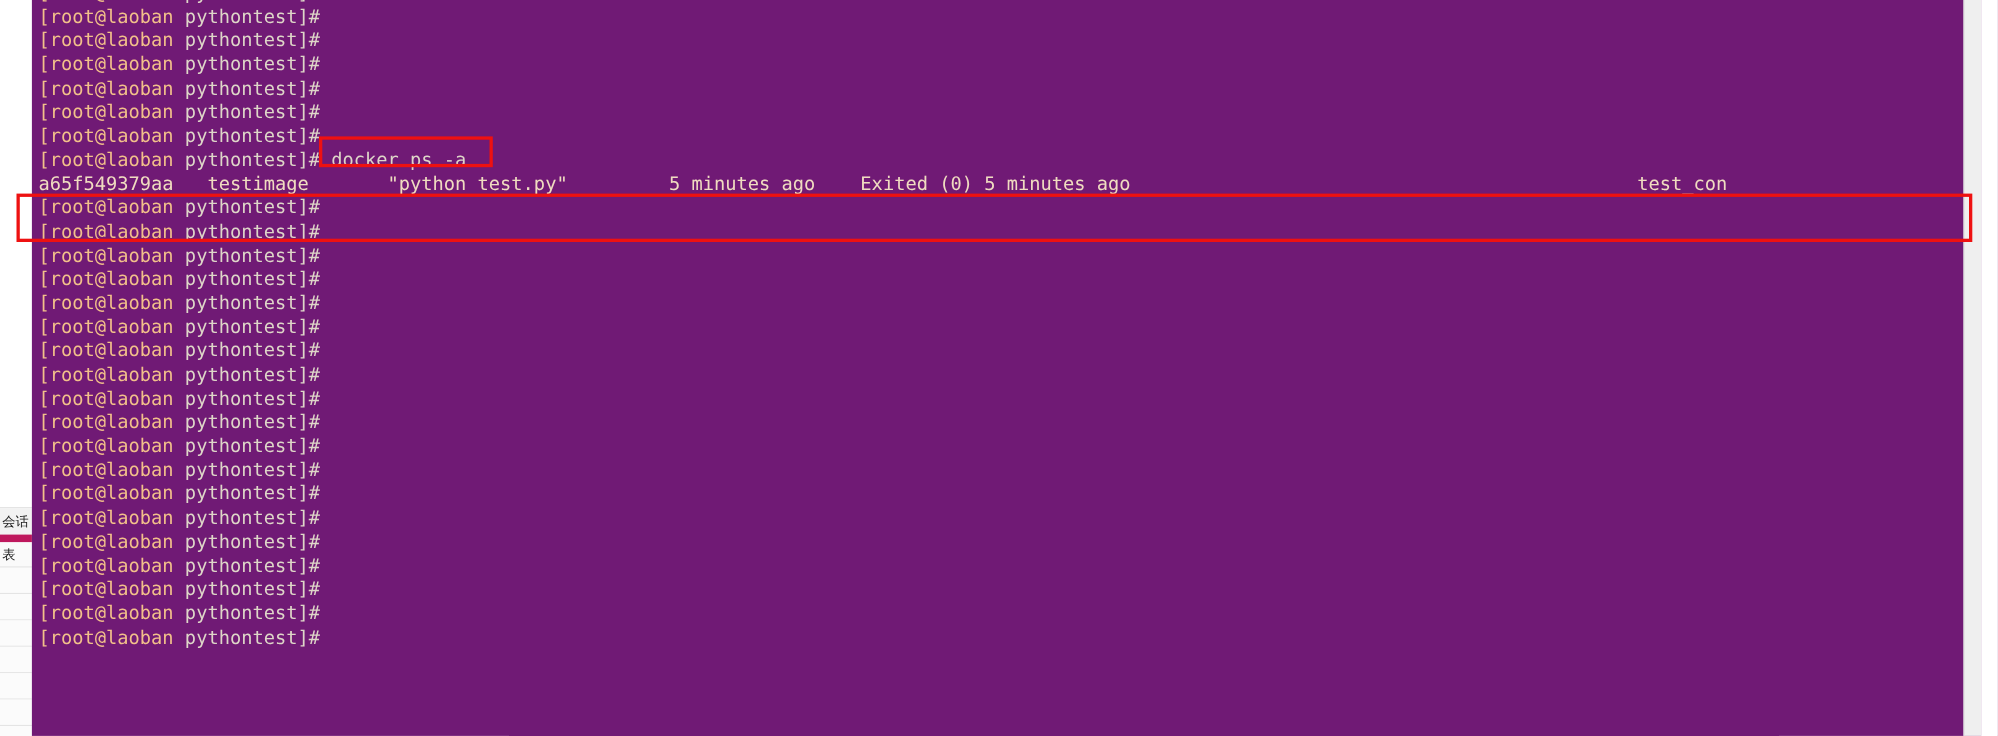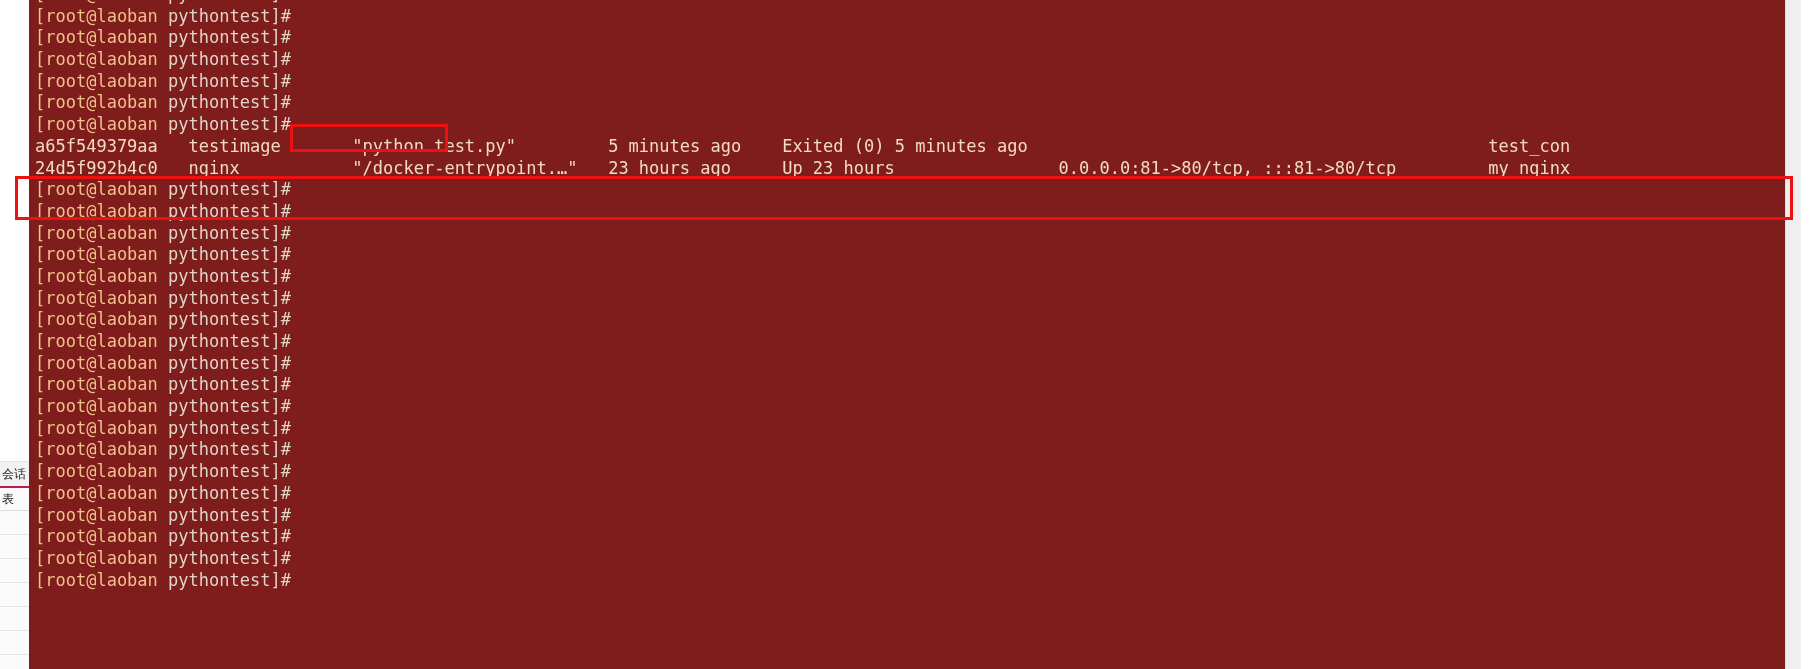--- a/index.html
+++ b/index.html
@@ -32,21 +32,21 @@
     overflow: hidden;
   }
   .session-panel-top {
     height: 461px;
     background: #ffffff;
     border-bottom: 1px solid #e2e2e2;
   }
   .session-header {
     height: 24px;
     background: #f2f2f2;
-    border-bottom: 2px solid #be185d;
+    border-bottom: 7px solid #be185d;
     font-family: "DejaVu Sans", "Liberation Sans", sans-serif;
     font-size: 12px;
     color: #1a1a1a;
     line-height: 24px;
     padding-left: 2px;
     white-space: nowrap;
     overflow: hidden;
     text-overflow: clip;
   }
   .session-subheader {
@@ -66,21 +66,21 @@
     background: #fbfbfb;
     border-bottom: 1px solid #e4e4e4;
   }
 
   
   .terminal {
     position: absolute;
     left: 29px; top: 0;
     width: 1772px;
     height: 669px;
-    background: #7f1d1d;
+    background: #701a75;
     overflow: hidden;
   }
   .term-inner {
     position: relative;
     padding-left: 6px;
     padding-top: 0px;
   }
   .line {
     height: 21.7px;
     line-height: 21.7px;
@@ -136,22 +136,22 @@
 
   <div class="terminal">
     <div class="term-inner" id="term-inner" style="margin-top: -16px;">
         <div class="line"><span class="user">[root@laoban </span><span class="plain">pythontest]#</span></div>
         <div class="line"><span class="user">[root@laoban </span><span class="plain">pythontest]#</span></div>
         <div class="line"><span class="user">[root@laoban </span><span class="plain">pythontest]#</span></div>
         <div class="line"><span class="user">[root@laoban </span><span class="plain">pythontest]#</span></div>
         <div class="line"><span class="user">[root@laoban </span><span class="plain">pythontest]#</span></div>
         <div class="line"><span class="user">[root@laoban </span><span class="plain">pythontest]#</span></div>
         <div class="line"><span class="user">[root@laoban </span><span class="plain">pythontest]#</span></div>
+        <div class="line"><span class="user">[root@laoban </span><span class="plain">pythontest]#</span><span class="plain"> docker ps -a</span></div>
         <div class="line cell">a65f549379aa   testimage       "python test.py"         5 minutes ago    Exited (0) 5 minutes ago                                             test_con</div>
-        <div class="line cell">24d5f992b4c0   nginx           "/docker-entrypoint.…"   23 hours ago     Up 23 hours                0.0.0.0:81-&gt;80/tcp, :::81-&gt;80/tcp         my_nginx</div>
         <div class="line"><span class="user">[root@laoban </span><span class="plain">pythontest]#</span></div>
         <div class="line"><span class="user">[root@laoban </span><span class="plain">pythontest]#</span></div>
         <div class="line"><span class="user">[root@laoban </span><span class="plain">pythontest]#</span></div>
         <div class="line"><span class="user">[root@laoban </span><span class="plain">pythontest]#</span></div>
         <div class="line"><span class="user">[root@laoban </span><span class="plain">pythontest]#</span></div>
         <div class="line"><span class="user">[root@laoban </span><span class="plain">pythontest]#</span></div>
         <div class="line"><span class="user">[root@laoban </span><span class="plain">pythontest]#</span></div>
         <div class="line"><span class="user">[root@laoban </span><span class="plain">pythontest]#</span></div>
         <div class="line"><span class="user">[root@laoban </span><span class="plain">pythontest]#</span></div>
         <div class="line"><span class="user">[root@laoban </span><span class="plain">pythontest]#</span></div>

